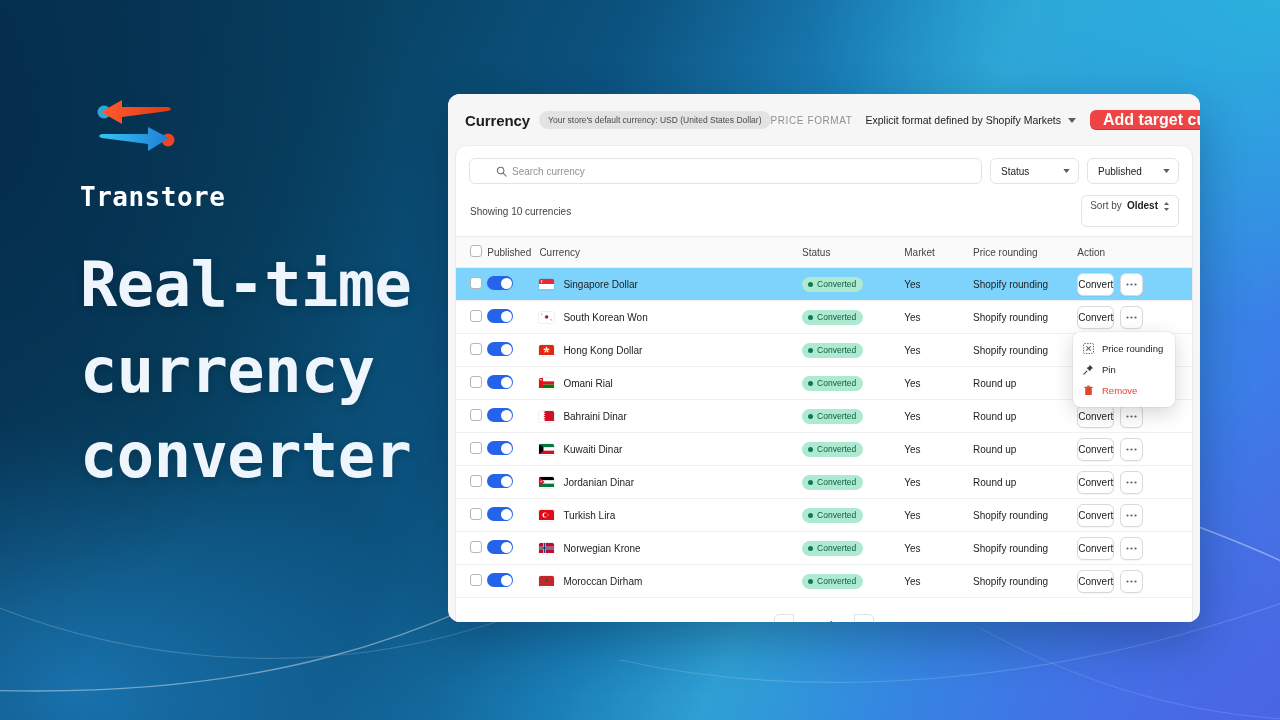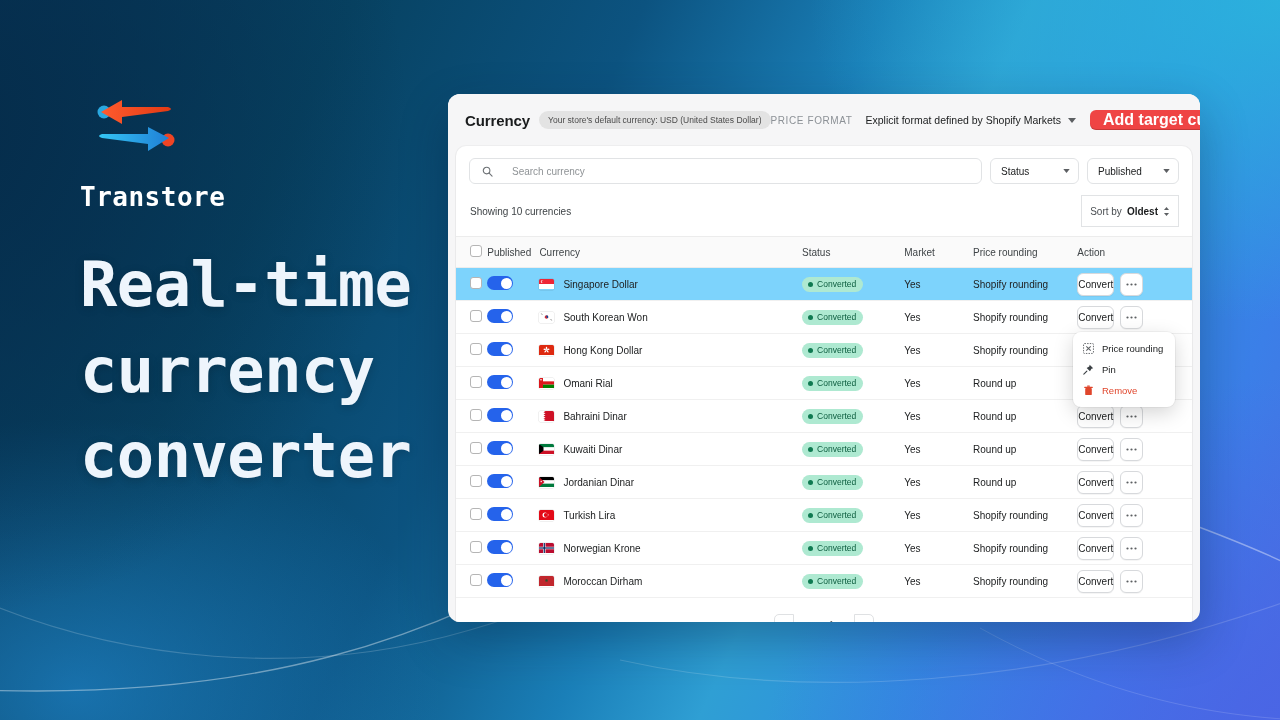--- a/index.html
+++ b/index.html
@@ -106,42 +106,42 @@
     box-shadow: 0 1px 2px rgba(0,0,0,0.07), 0 0 0 1px rgba(0,0,0,0.03);
     overflow: visible;
     position: relative;
   }
 
   
   .filter-row { display: flex; align-items: center; gap: 8px; padding: 12px 13px 0 13px; }
   .search-box {
     flex: 1 1 auto; height: 26px;
     border: 1px solid #e1e3e5; border-radius: 6px;
-    display: flex; align-items: center; gap: 19px;
-    padding: 0 12px; background: #fff;
+    display: flex; align-items: center; gap: 5px;
+    padding: 0 26px; background: #fff;
   }
   .search-ph { font-size: 10px; color: #8f9396; }
   .select-box {
     height: 26px; border: 1px solid #e1e3e5; border-radius: 6px;
     display: flex; align-items: center; justify-content: space-between;
     padding: 0 8px 0 10px; font-size: 10px; color: #202223;
     background: #fff; cursor: pointer; gap: 12px;
   }
   .sel-status { width: 89px; }
   .sel-published { width: 92px; }
 
   
   .showing-row {
     display: flex; align-items: center; justify-content: space-between;
     padding: 11px 13px 9px 14px;
   }
   .showing-text { font-size: 10px; color: #3f4447; }
   .sortby {
-    border: 1px solid #e1e3e5; border-radius: 0;
-    height: 24px; display: flex; align-items: center; gap: 5px;
+    border: 1px solid #e1e3e5; border-radius: 6px;
+    height: 24px; display: flex; align-items: flex-end; gap: 5px;
     padding: 15px 8px; font-size: 10px; color: #4a4e52; cursor: pointer;
   }
   .sortby b { color: #1a1c1d; font-weight: 700; }
 
   
   .tbl { width: 100%; border-collapse: collapse; table-layout: fixed; }
   .tbl thead th {
     background: #fafafa;
     font-size: 10px; font-weight: 400; color: #3f4447;
     text-align: left; padding: 8px 0; height: 30px;

